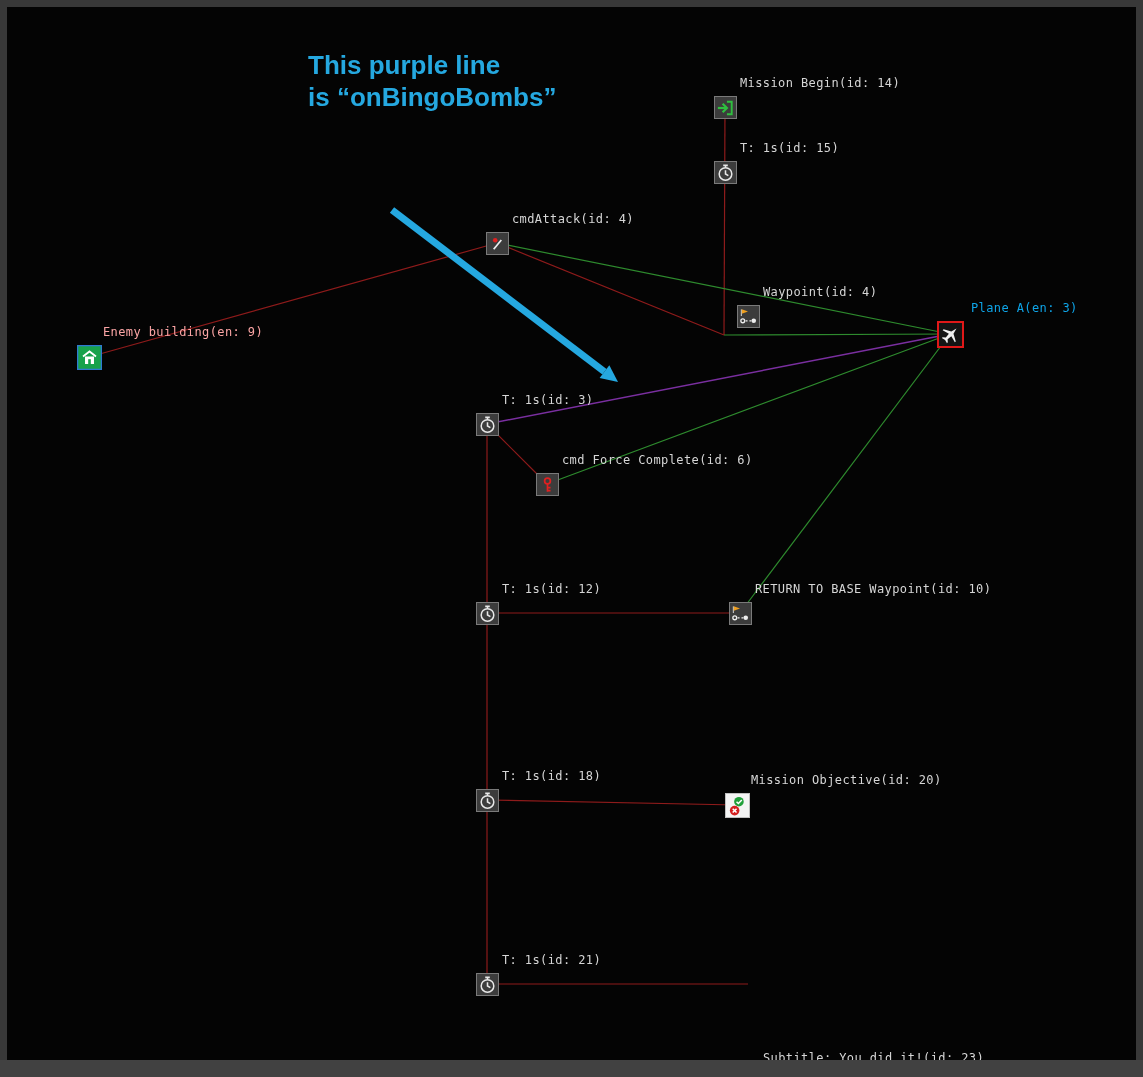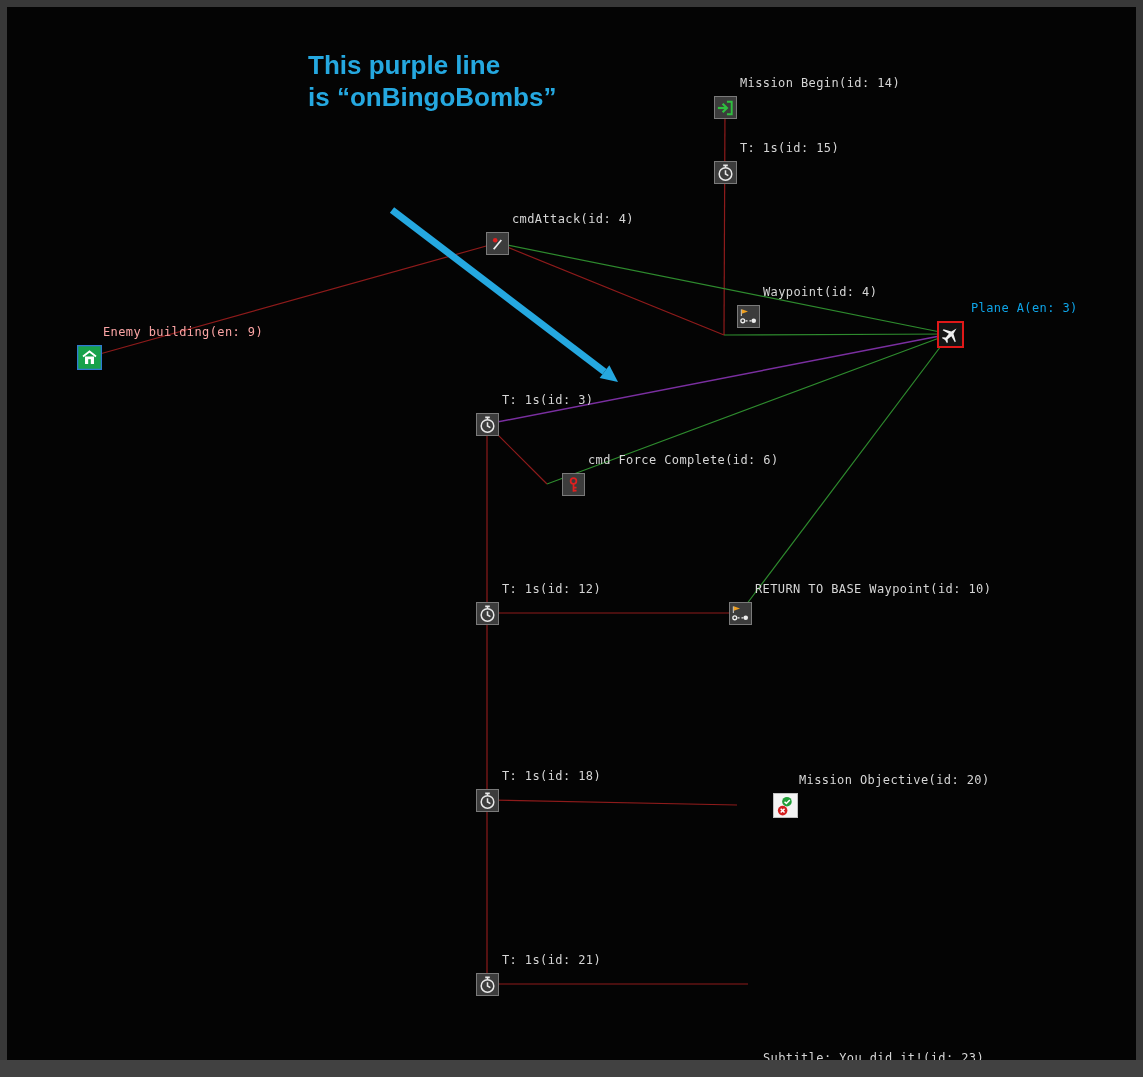--- a/index.html
+++ b/index.html
@@ -126,21 +126,21 @@
       <div class="node" style="left: 476px; top: 413px;">
         <div class="node-icon icon-clock-icon">
           <svg width="22" height="22" viewBox="0 0 22 22">
             <circle cx="11" cy="12" r="6.6" stroke="#e8e8e8" stroke-width="1.6" fill="none"></circle>
             <path d="M11 8.2V12l3 1.7" stroke="#e8e8e8" stroke-width="1.6" fill="none"></path>
             <path d="M8.6 3h4.8M11 3v2.2" stroke="#e8e8e8" stroke-width="1.6" fill="none"></path>
           </svg>
         </div>
         <div class="node-label">T: 1s(id: 3)</div>
       </div>
-      <div class="node" style="left: 562px; top: 473px;">
+      <div class="node" style="left: 536px; top: 473px;">
         <div class="node-icon icon-key-icon">
           <svg width="22" height="22" viewBox="0 0 22 22">
             <circle cx="11" cy="6.8" r="3" stroke="#e02020" stroke-width="1.8" fill="none"></circle>
             <path d="M11 9.8v8.4M11 13.8h3.2M11 17h3.2" stroke="#e02020" stroke-width="1.8" fill="none"></path>
           </svg>
         </div>
         <div class="node-label">cmd Force Complete(id: 6)</div>
       </div>
       <div class="node" style="left: 476px; top: 602px;">
         <div class="node-icon icon-clock-icon">
@@ -167,21 +167,21 @@
       <div class="node" style="left: 476px; top: 789px;">
         <div class="node-icon icon-clock-icon">
           <svg width="22" height="22" viewBox="0 0 22 22">
             <circle cx="11" cy="12" r="6.6" stroke="#e8e8e8" stroke-width="1.6" fill="none"></circle>
             <path d="M11 8.2V12l3 1.7" stroke="#e8e8e8" stroke-width="1.6" fill="none"></path>
             <path d="M8.6 3h4.8M11 3v2.2" stroke="#e8e8e8" stroke-width="1.6" fill="none"></path>
           </svg>
         </div>
         <div class="node-label">T: 1s(id: 18)</div>
       </div>
-      <div class="node" style="left: 725px; top: 793px; margin-left: 48px;">
+      <div class="node" style="left: 725px; top: 793px;">
         <div class="node-icon icon-objective-icon">
           <svg width="24" height="24" viewBox="0 0 24 24">
             <circle cx="13.5" cy="7.5" r="5" fill="#21a03a"></circle>
             <path d="M11 7.5l1.9 1.9 3.6-3.7" stroke="#ffffff" stroke-width="1.6" fill="none"></path>
             <circle cx="9" cy="16.8" r="5" fill="#d42020"></circle>
             <path d="M7 14.8l4 4M11 14.8l-4 4" stroke="#ffffff" stroke-width="1.6"></path>
           </svg>
         </div>
         <div class="node-label">Mission Objective(id: 20)</div>
       </div>

